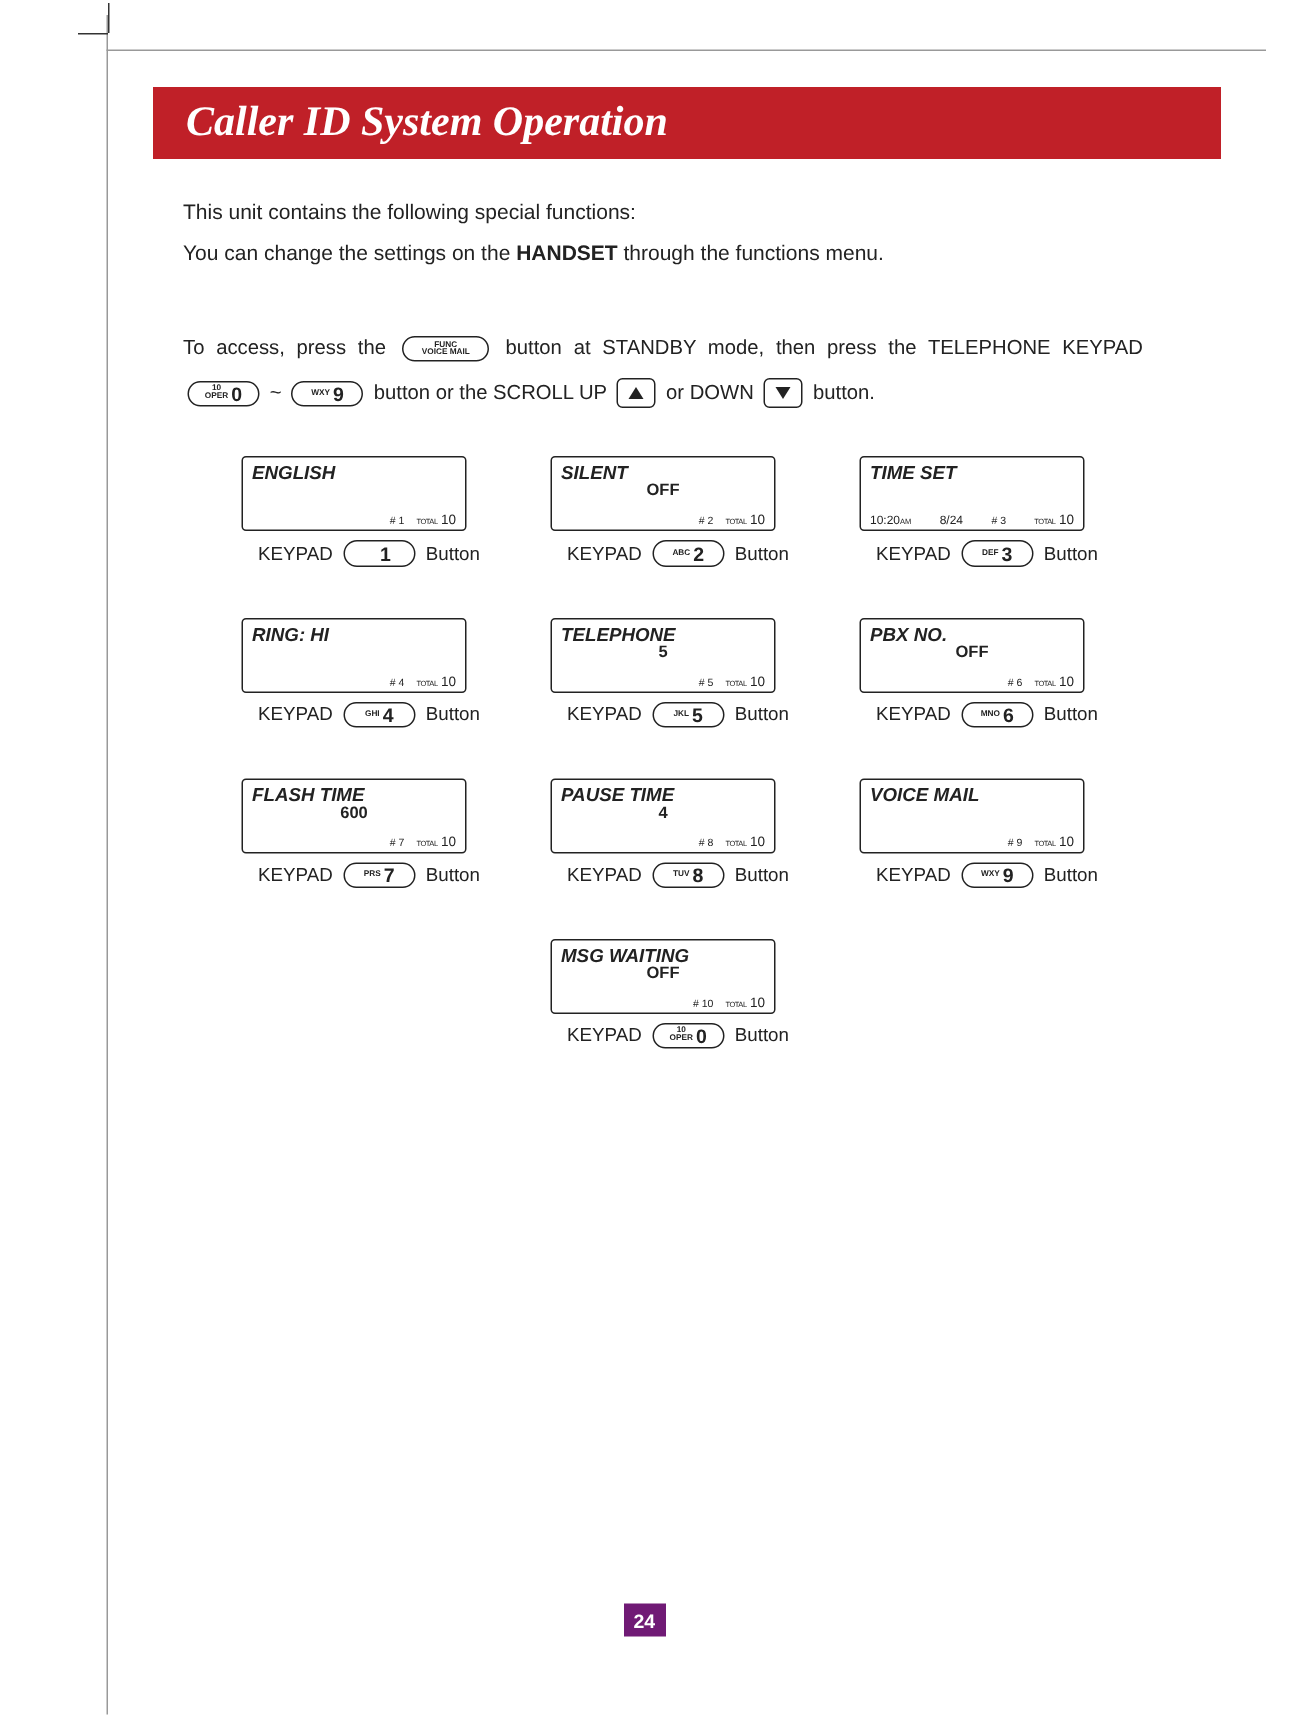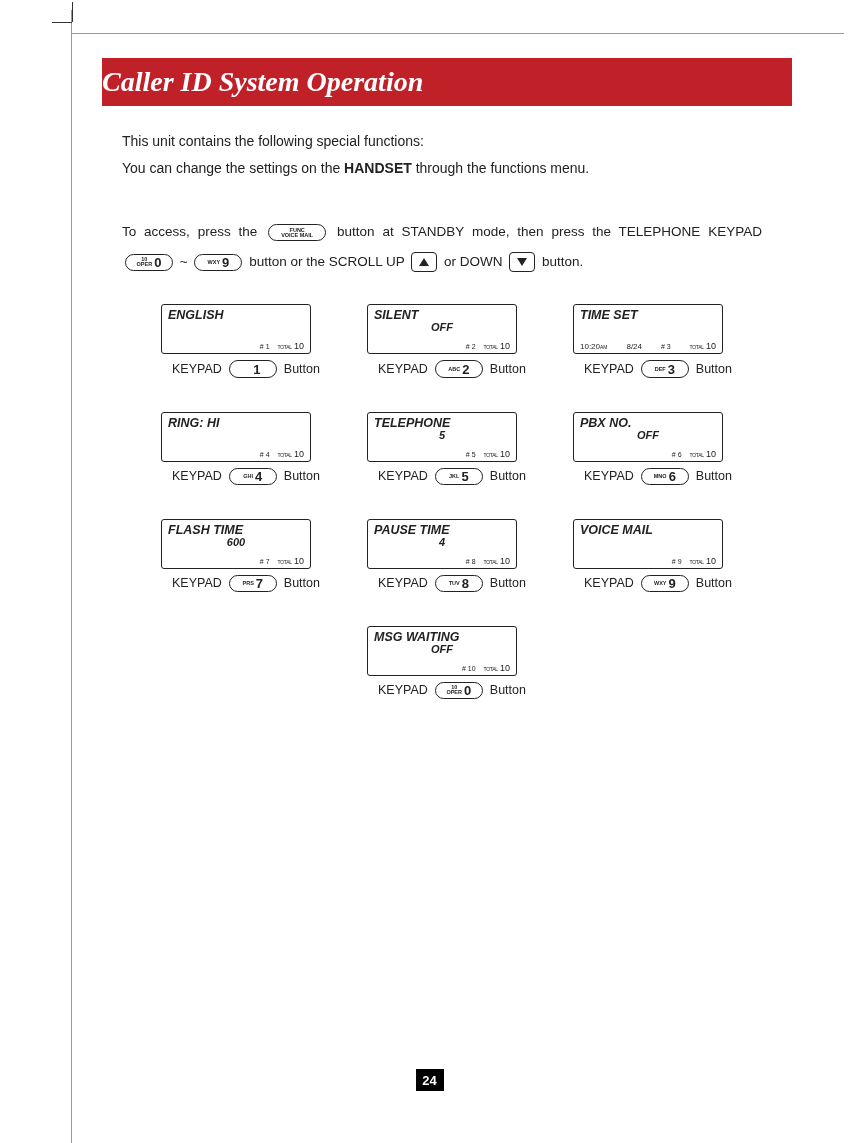--- a/index.html
+++ b/index.html
@@ -48,20 +48,21 @@
   }
   .title-bar {
     position: absolute;
     top: 58px;
     left: 102px;
     width: 690px;
     height: 48px;
     background: #c02028;
     display: flex;
     align-items: center;
+    padding-left: 22px;
   }
   .title-bar-text {
     color: #fff;
     font-size: 28px;
     font-style: italic;
     font-weight: bold;
     font-family: Georgia, 'Times New Roman', serif;
   }
   .content {
     position: absolute;
@@ -164,21 +165,20 @@
     position: relative;
     font-family: Arial, sans-serif;
   }
   .lcd-title {
     font-weight: bold;
     font-style: italic;
     font-size: 12.5px;
   }
   .lcd-sub {
     font-weight: bold;
-    font-style: italic;
     font-size: 11px;
     text-align: center;
     margin-top: -1px;
   }
   .lcd-bottom {
     position: absolute;
     bottom: 2px;
     left: 6px;
     right: 6px;
     display: flex;
@@ -203,21 +203,21 @@
     align-items: center;
     justify-content: center;
     gap: 4px;
     margin-left: 20px;
   }
   .page-num {
     position: absolute;
     bottom: 52px;
     left: 50%;
     transform: translateX(-50%);
-    background: #000000;
+    background: #701a75;
     color: #fff;
     font-weight: bold;
     width: 28px;
     height: 22px;
     font-size: 13px;
     display: flex;
     align-items: center;
     justify-content: center;
   }
 </style>

